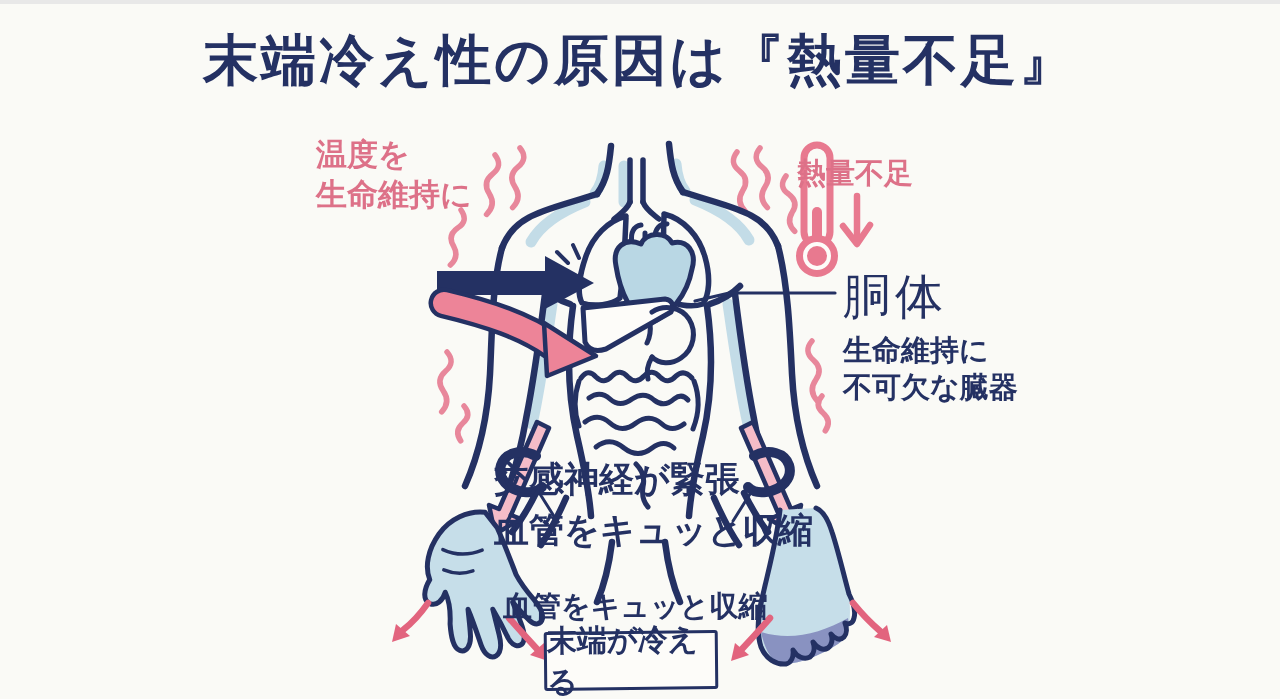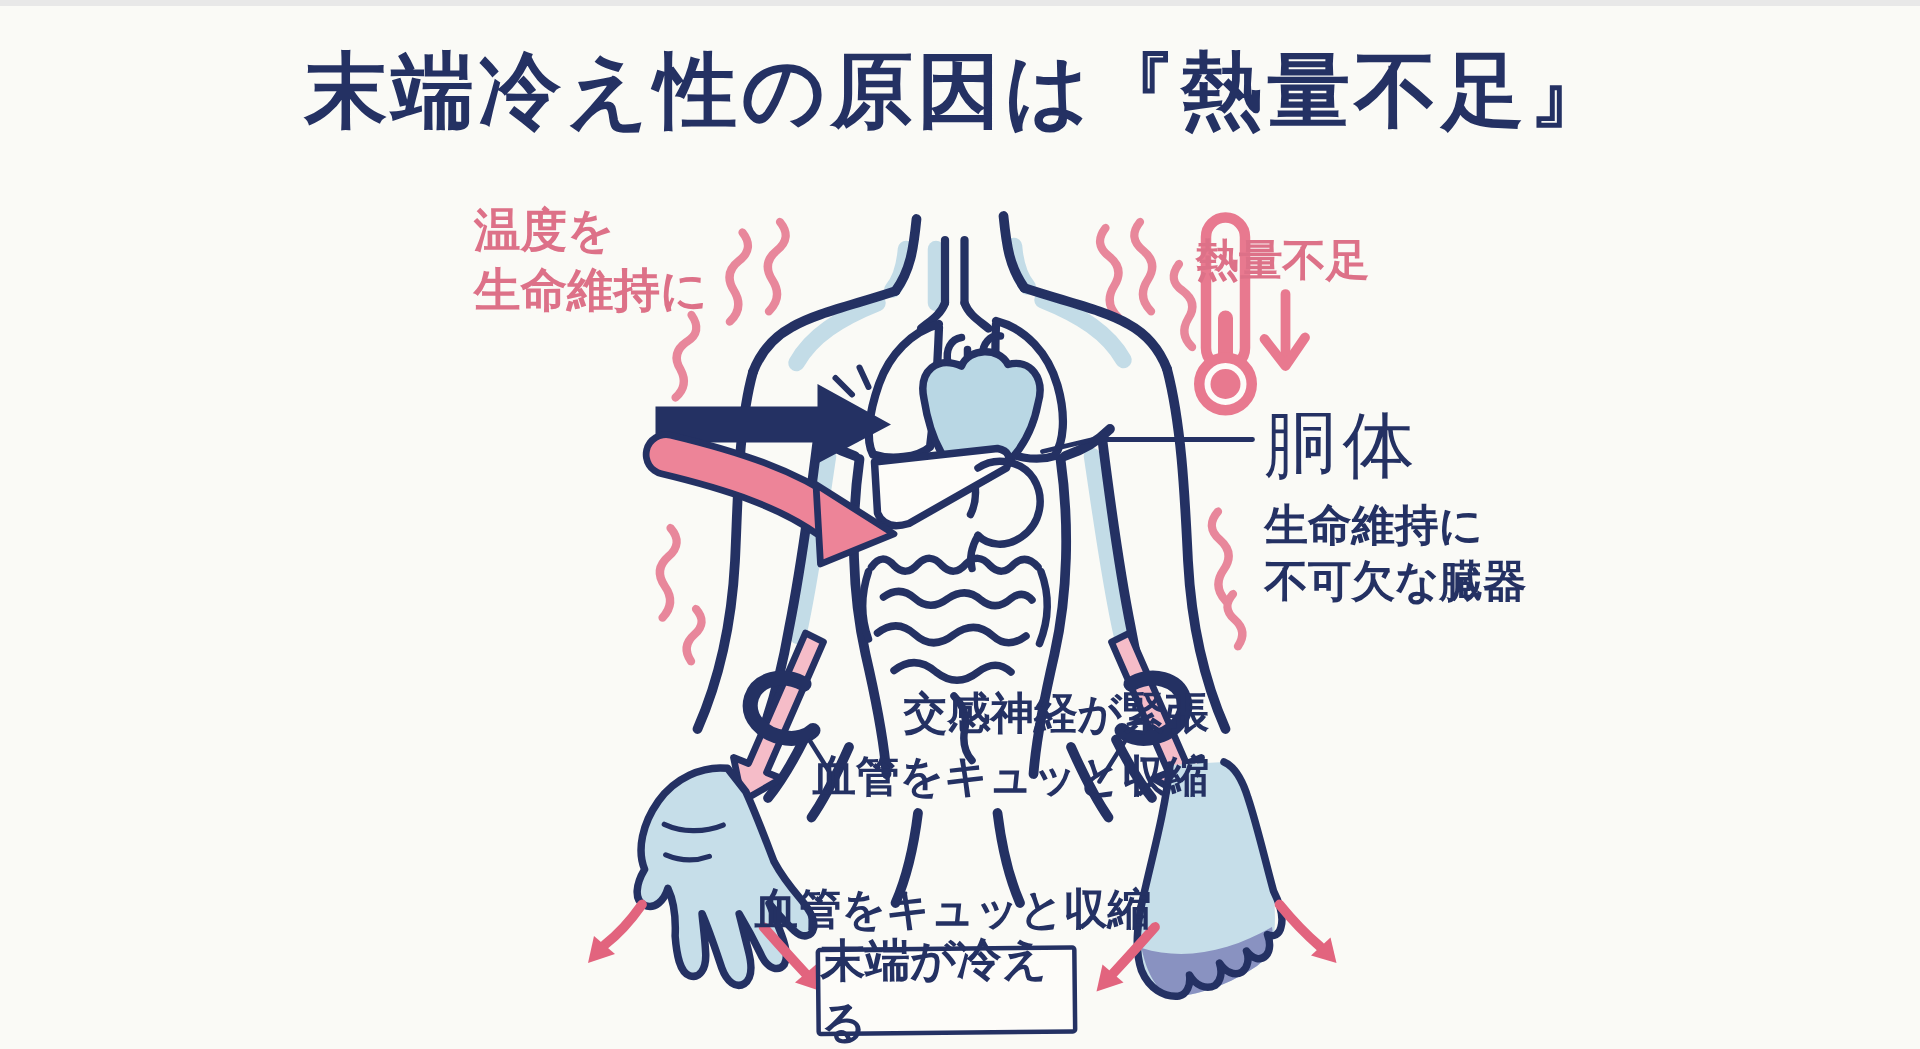--- a/index.html
+++ b/index.html
@@ -15,21 +15,21 @@
   .title{
     position:absolute;top:20px;left:0;width:1280px;margin:0;
     text-align:center;font-size:55px;font-weight:700;color:#243163;
     letter-spacing:3px;
   }
   .protect{left:316px;top:131px;font-size:31px;line-height:1.28;}
   .heat{left:797px;top:150px;font-size:29px;}
   .blood{left:329px;top:256px;font-size:31px;line-height:1.42;font-weight:700;}
   .torso-head{left:843px;top:261px;font-size:48px;font-weight:400;letter-spacing:4px;}
   .torso-desc{left:843px;top:328px;font-size:29px;line-height:1.27;}
-  .nerves{left:494px;top:450px;width:312px;text-align:right;font-size:29px;line-height:1.45;}
+  .nerves{left:494px;top:450px;width:312px;text-align:left;font-size:35px;line-height:1.45;}
   .reduce{left:503px;top:583px;font-size:29px;}
   .result-box{
     position:absolute;left:544px;top:627px;width:168px;height:53px;
     border:3.5px solid #243163;border-radius:3px;background:#fdfcf9;
     display:flex;align-items:center;justify-content:center;
     transform:rotate(-0.6deg);
   }
   .result-box span{font-size:30px;font-weight:600;color:#243163;}
 </style>
 </head>

